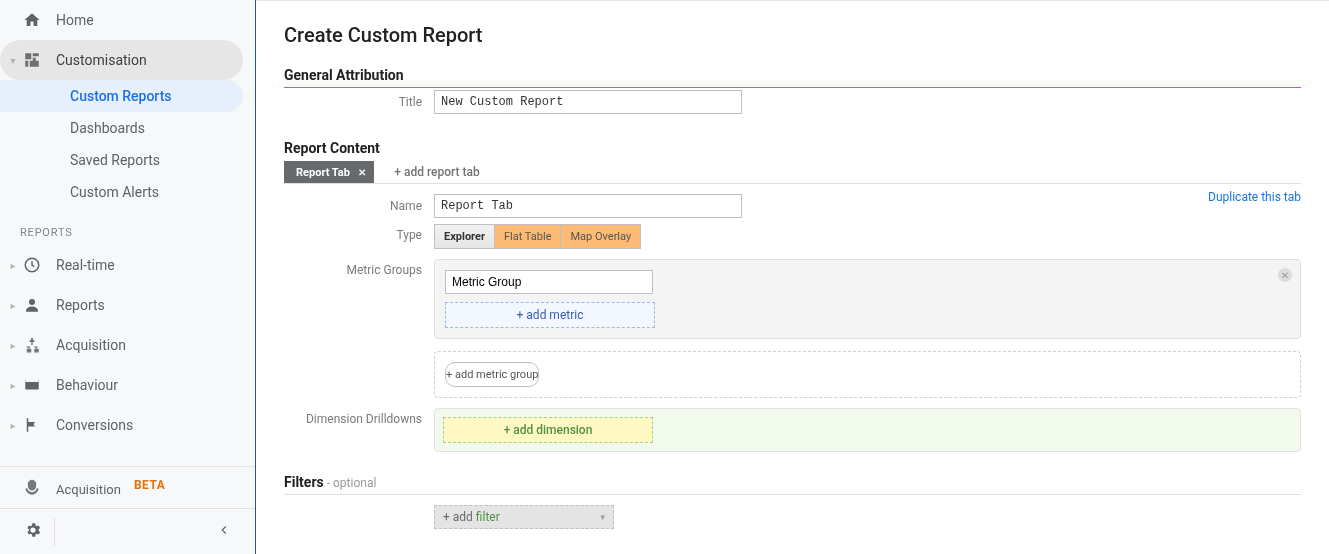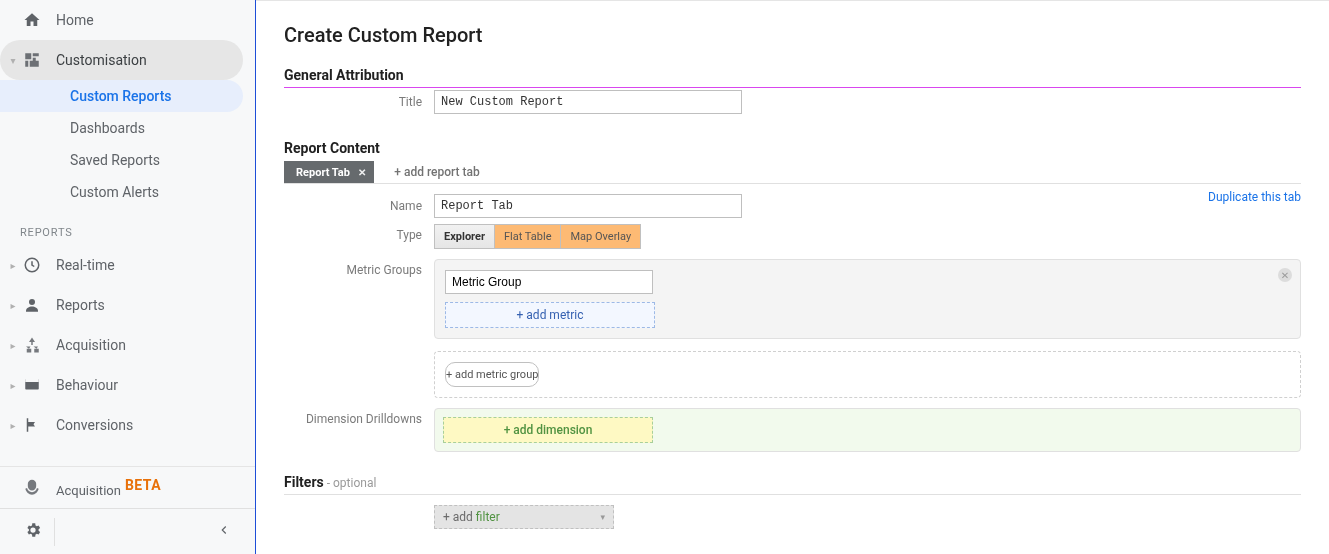--- a/index.html
+++ b/index.html
@@ -80,25 +80,25 @@
     color: #80868b;
   }
   .sidebar-footer1 {
     border-top: 1px solid #e5e5e5;
     display: flex; align-items: center; height: 42px; padding-left: 8px;
     color: #5f6368;
   }
   .sidebar-footer1 .chev { width:10px; visibility:hidden; }
   .sidebar-footer1 .ico { width:20px; margin:0 14px 0 4px; display:flex; align-items:center; justify-content:center;}
   .beta {
-    font-size: 14px;
+    font-size: 12px;
     color: #e8710a;
     font-weight: 700;
     vertical-align: super;
-    margin-left: 4px;
+    margin-left: 13px;
     letter-spacing: 0.5px;
   }
   .sidebar-footer2 {
     border-top: 1px solid #e0e0e0;
     height: 46px;
     display: flex;
     align-items: center;
     justify-content: space-between;
     padding: 0 18px 0 24px;
     color: #5f6368;

